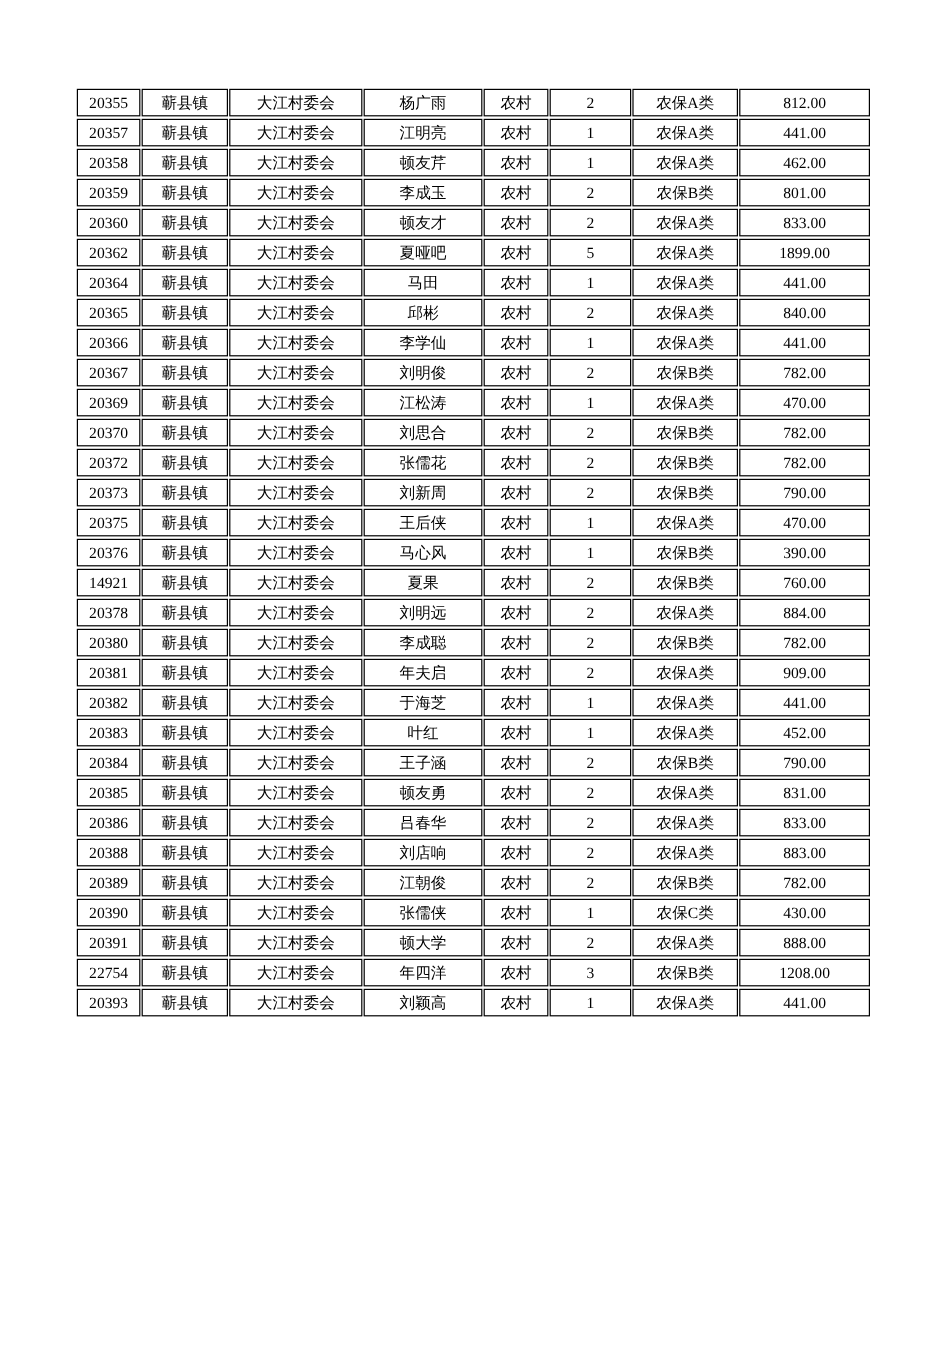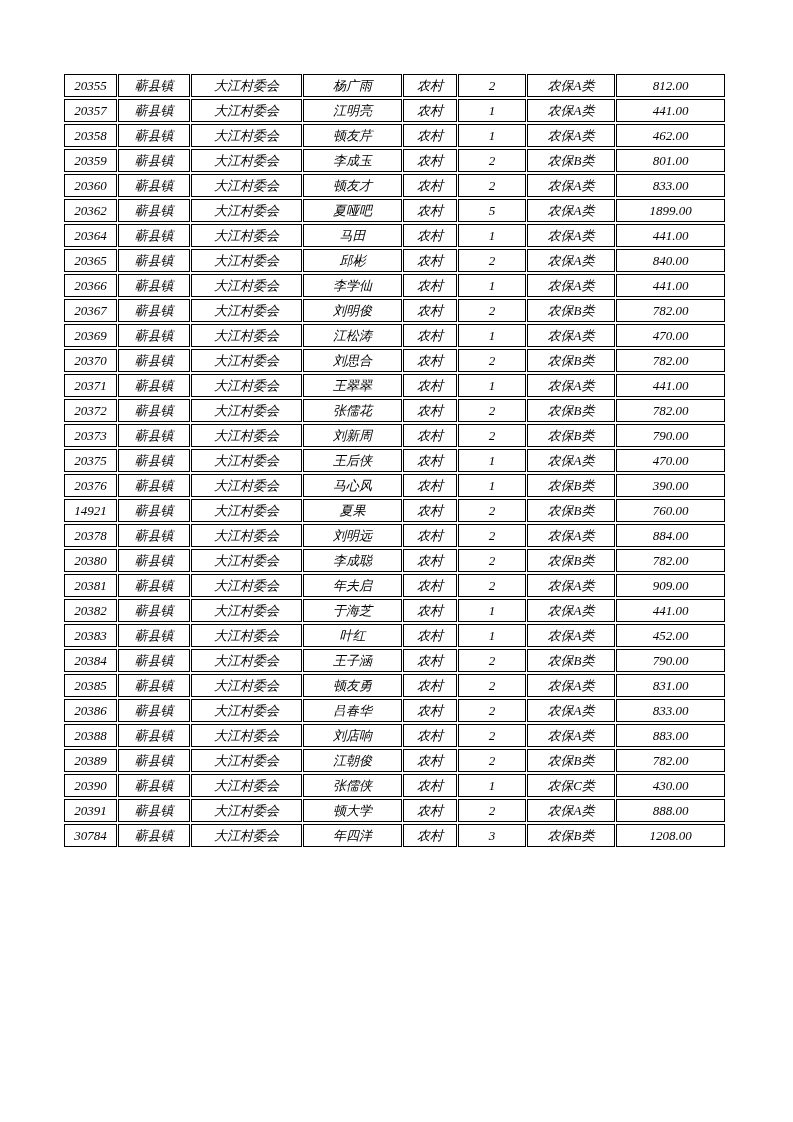--- a/index.html
+++ b/index.html
@@ -8,21 +8,20 @@
     background: #ffffff;
   }
   .page {
     position: relative;
     width: 793px;
     height: 1122px;
     background: #ffffff;
     font-family: "Liberation Serif", "DejaVu Serif", serif;
     color: #000000;
     overflow: hidden;
-    font-style: italic;
   }
   table.records {
     position: absolute;
     left: 63px;
     top: 72px;
     width: 663px;
     table-layout: fixed;
     border-collapse: separate;
     border-spacing: 1px 2px;
   }
@@ -179,30 +178,20 @@
           <td>20370</td>
           <td>蕲县镇</td>
           <td>大江村委会</td>
           <td>刘思合</td>
           <td>农村</td>
           <td>2</td>
           <td>农保B类</td>
           <td>782.00</td>
         </tr>
         <tr>
-          <td>20371</td>
-          <td>蕲县镇</td>
-          <td>大江村委会</td>
-          <td>王翠翠</td>
-          <td>农村</td>
-          <td>1</td>
-          <td>农保A类</td>
-          <td>441.00</td>
-        </tr>
-        <tr>
           <td>20372</td>
           <td>蕲县镇</td>
           <td>大江村委会</td>
           <td>张儒花</td>
           <td>农村</td>
           <td>2</td>
           <td>农保B类</td>
           <td>782.00</td>
         </tr>
         <tr>
@@ -359,24 +348,34 @@
           <td>20391</td>
           <td>蕲县镇</td>
           <td>大江村委会</td>
           <td>顿大学</td>
           <td>农村</td>
           <td>2</td>
           <td>农保A类</td>
           <td>888.00</td>
         </tr>
         <tr>
-          <td>30784</td>
+          <td>22754</td>
           <td>蕲县镇</td>
           <td>大江村委会</td>
           <td>年四洋</td>
           <td>农村</td>
           <td>3</td>
           <td>农保B类</td>
           <td>1208.00</td>
+        </tr>
+        <tr>
+          <td>20393</td>
+          <td>蕲县镇</td>
+          <td>大江村委会</td>
+          <td>刘颖高</td>
+          <td>农村</td>
+          <td>1</td>
+          <td>农保A类</td>
+          <td>441.00</td>
         </tr>
       </tbody>
   </table>
 </div>
 
 </body></html>

